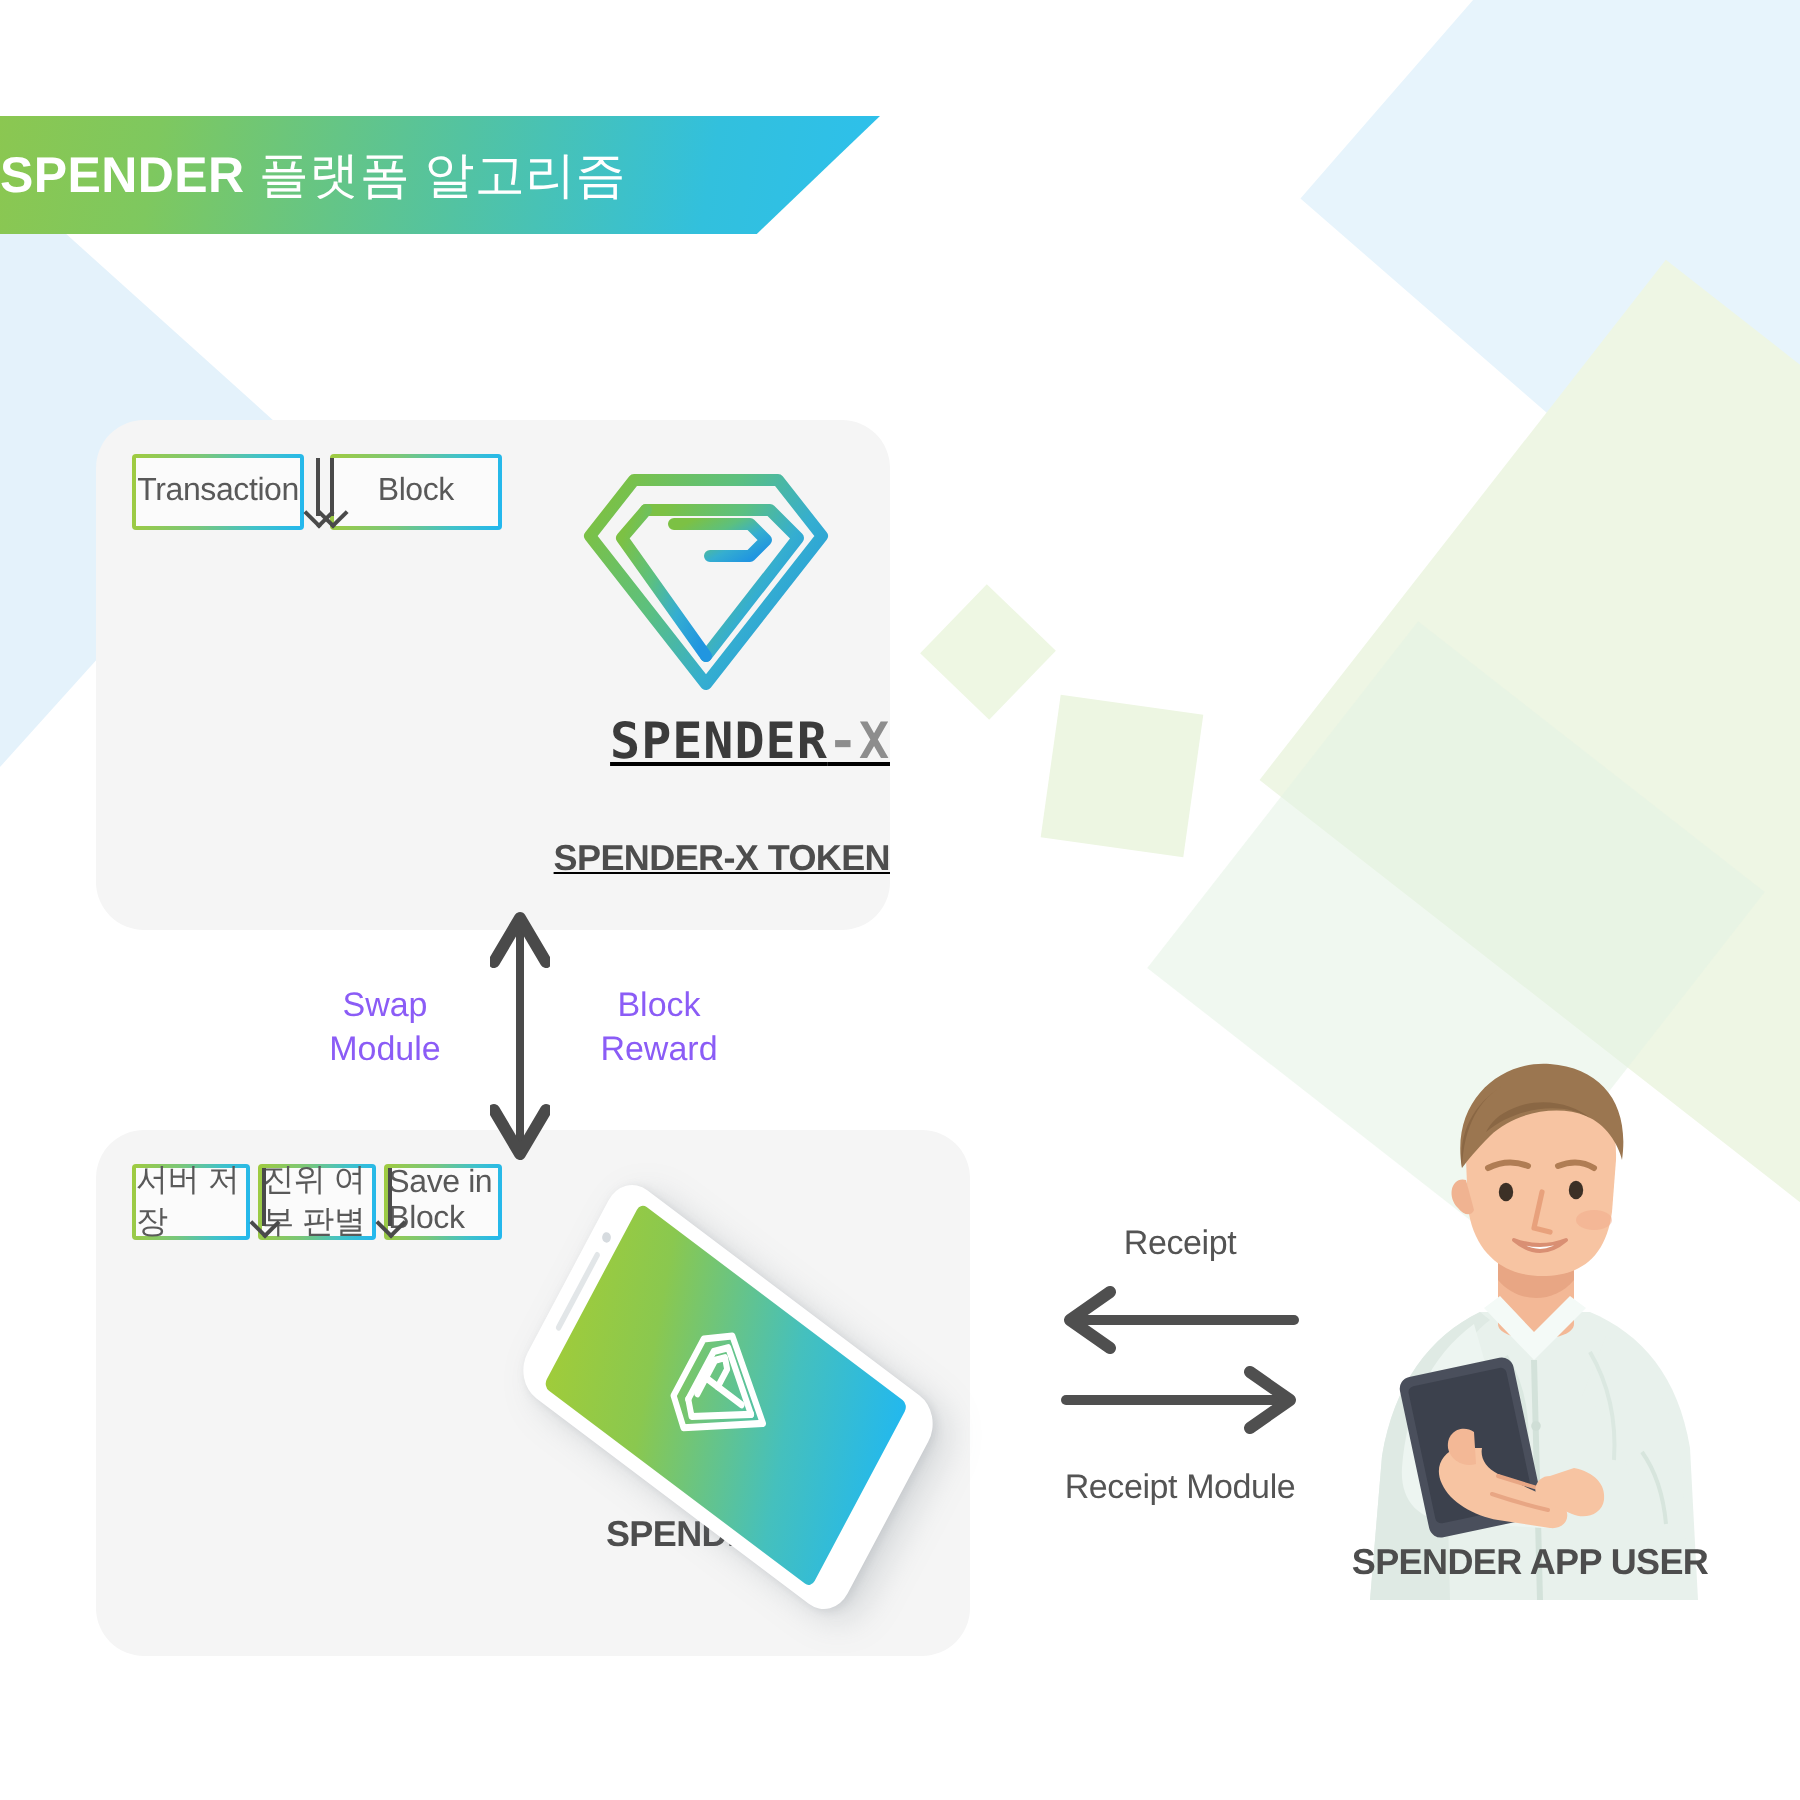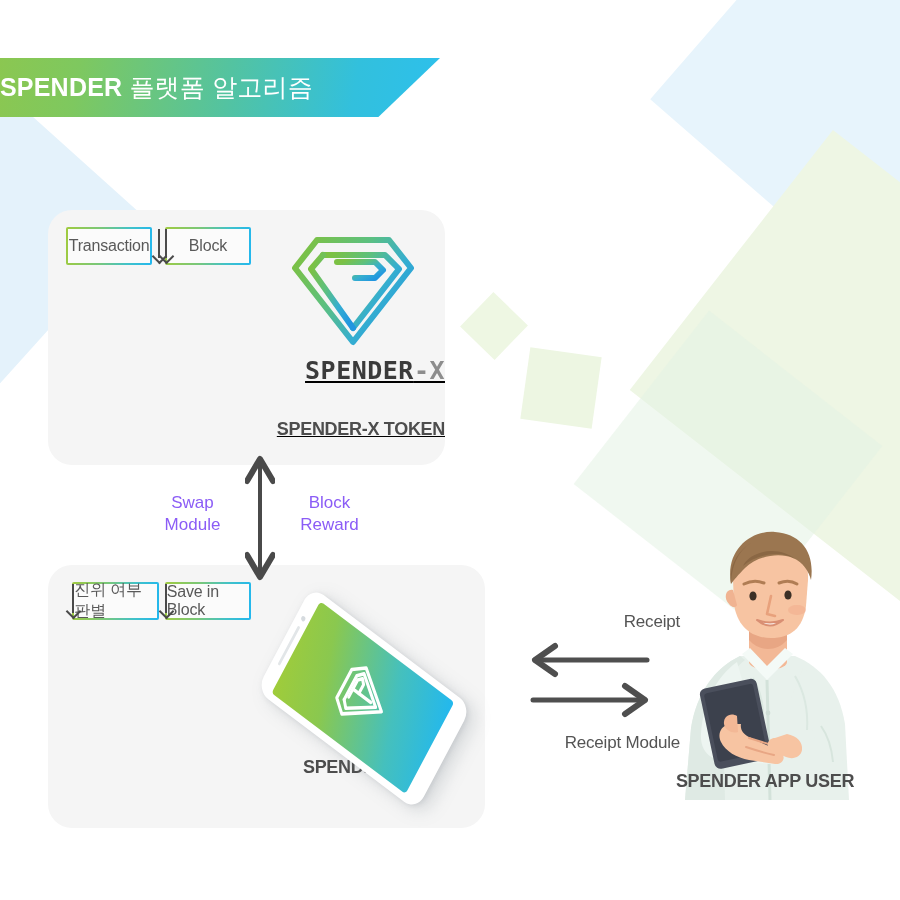--- a/index.html
+++ b/index.html
@@ -250,21 +250,20 @@
     left: 500px; top: 612px;
     width: 180px; height: 150px;
     text-align: center;
     z-index: 2;
   }
   .receipt-label {
     font-size: 17px;
     color: #545454;
     letter-spacing: -.2px;
     white-space: nowrap;
-    text-align: right;
   }
   #receipt-arrows { margin: 10px 0 9px; }
 
   
   #user-group {
     position: absolute;
     left: 645px; top: 528px;
     width: 245px; height: 275px;
     z-index: 2;
   }
@@ -348,20 +347,21 @@
   </div>
   <div class="swap-label" id="swap-label-right">
     <div>Block</div>
     <div>Reward</div>
   </div>
 </div>
 
 <div class="panel" id="panel-app">
 
   <div class="flow-col">
+    <div class="flow-box">서버 저장</div>
     <div class="flow-arrow"></div>
     <div class="flow-box">진위 여부 판별</div>
     <div class="flow-arrow"></div>
     <div class="flow-box">Save in Block</div>
   </div>
 
   <div id="app-visual">
     <div id="phone-stage">
       <div id="phone-body">
         <div id="phone-speaker"></div>

